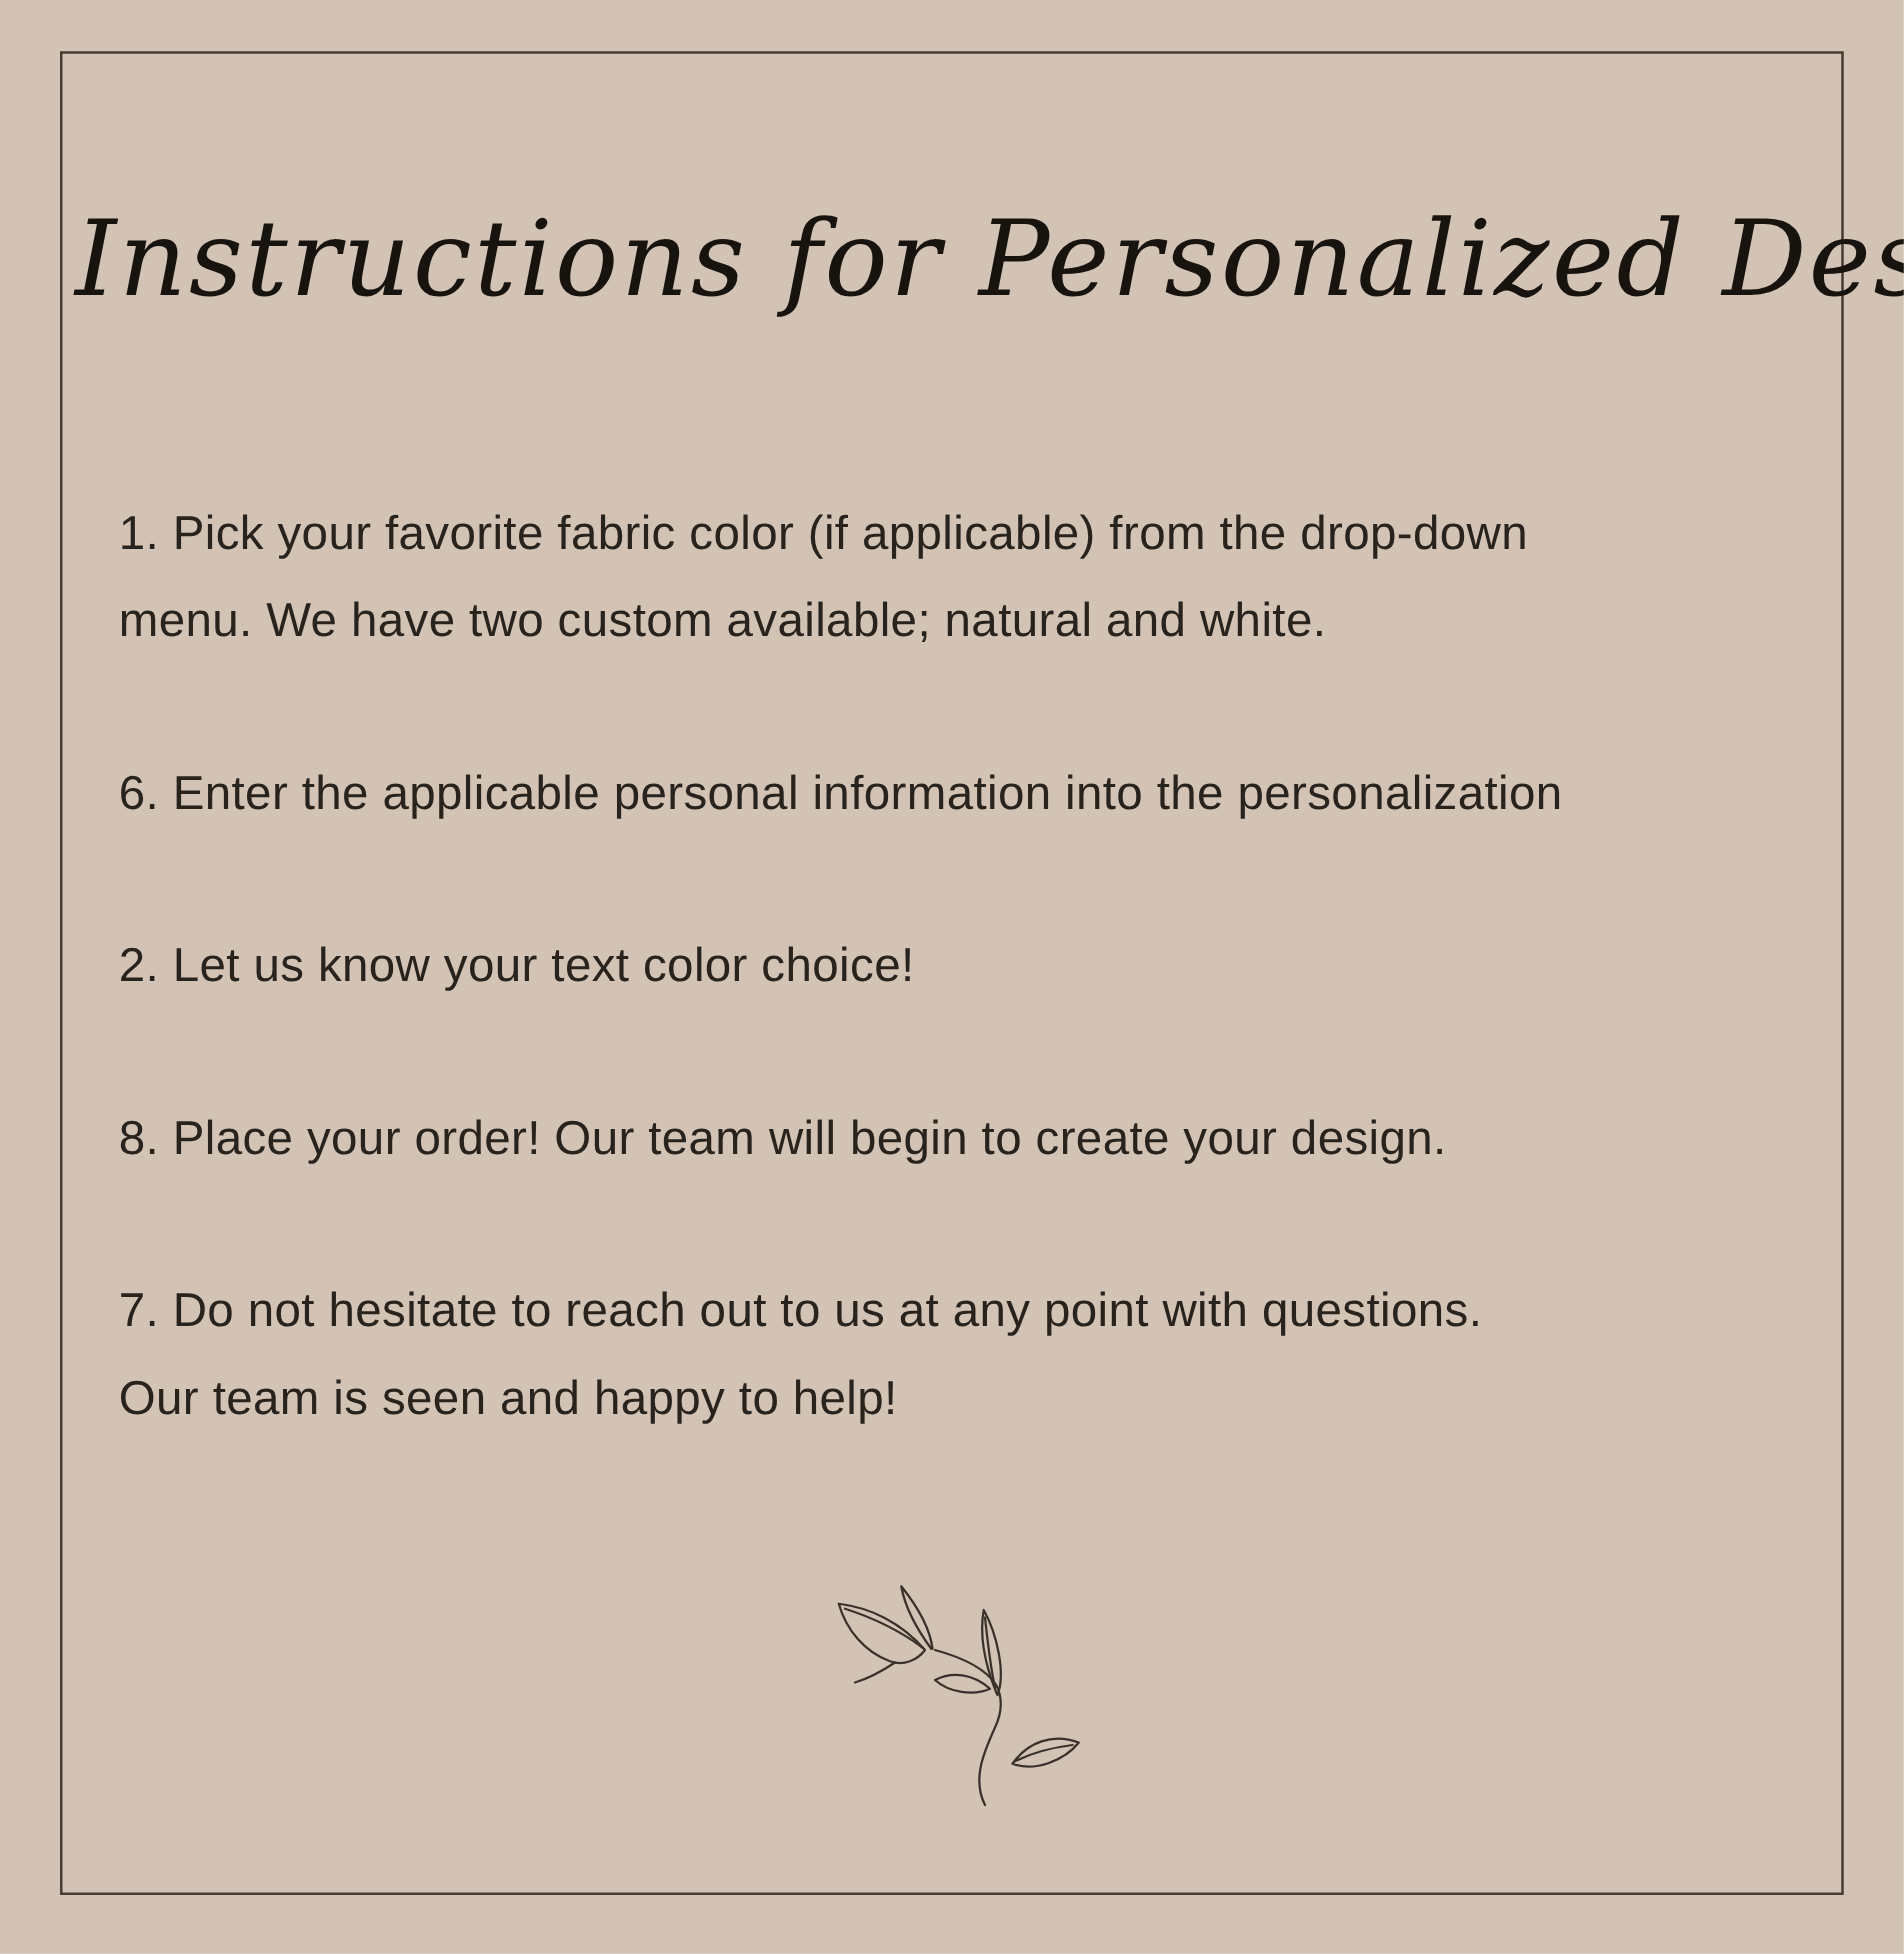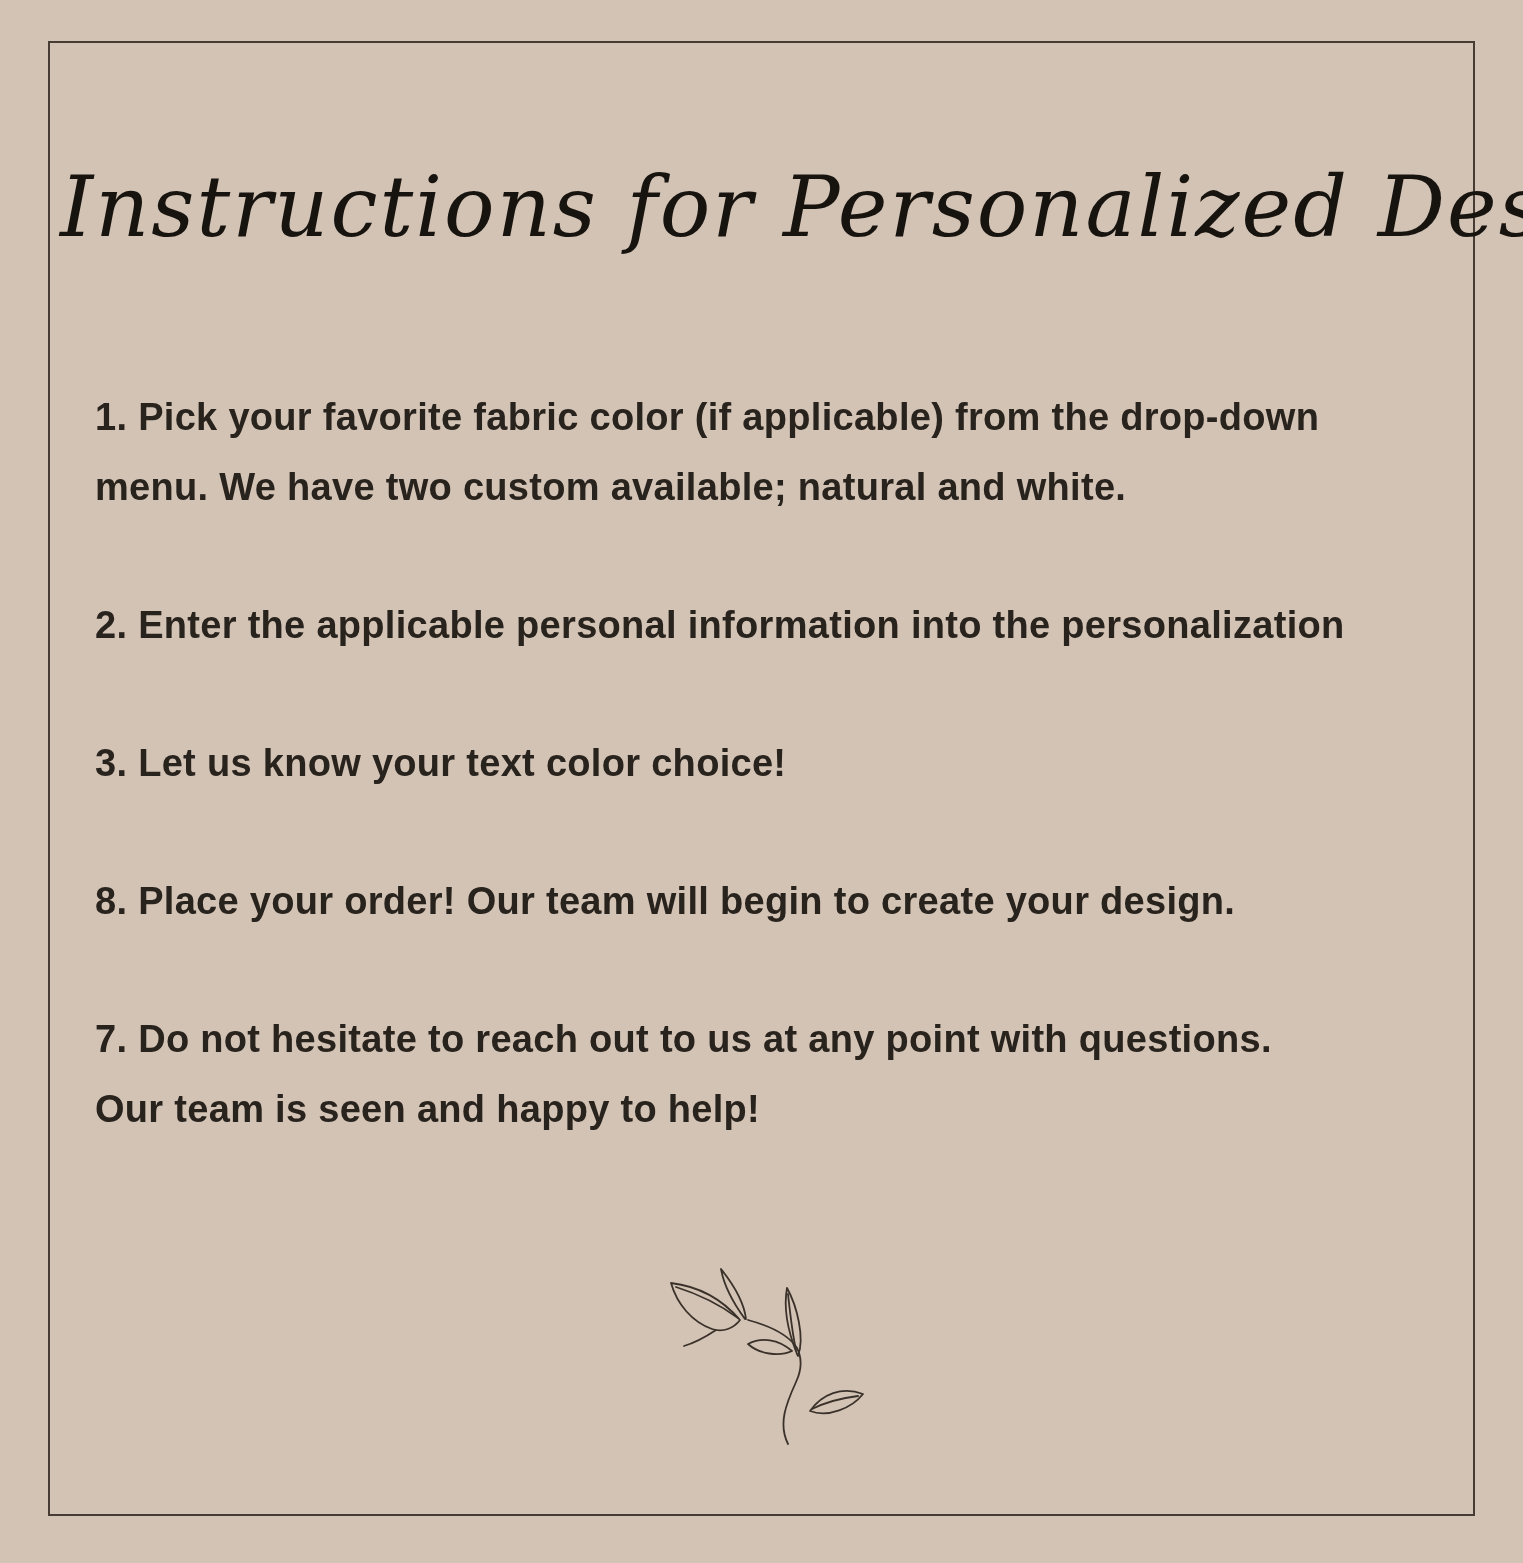--- a/index.html
+++ b/index.html
@@ -33,26 +33,26 @@
     font-style: italic;
     font-weight: 500;
     font-size: 84px;
     letter-spacing: 2px;
     color: #17130f;
     white-space: nowrap;
   }
 
   .instructions {
     position: absolute;
-    top: 382px;
+    top: 392px;
     left: 95px;
     width: 1350px;
     color: #29231e;
     font-size: 38px;
-    font-weight: 700;
+    font-weight: 400;
     letter-spacing: 0.3px;
   }
 
   .item { margin-bottom: 68px; }
   .line { line-height: 70px; white-space: nowrap; }
 
   .note {
     display: inline-block;
     font-family: "DejaVu Serif", serif;
     font-style: italic;
@@ -84,25 +84,25 @@
   <div class="title">Instructions for Personalized Designs:</div>
 
   <div class="instructions">
 
     <div class="item">
       <div class="line">1. Pick your favorite fabric color (if applicable) from the drop-down</div>
       <div class="line">menu. We have two custom available; natural and white.</div>
     </div>
 
     <div class="item">
-      <div class="line">2. Enter the applicable personal information into the personalization</div>
+      <div class="line">6. Enter the applicable personal information into the personalization</div>
     </div>
 
     <div class="item">
-      <div class="line">3. Let us know your text color choice!</div>
+      <div class="line">2. Let us know your text color choice!</div>
     </div>
 
     <div class="item">
       <div class="line">8. Place your order! Our team will begin to create your design.</div>
     </div>
 
     <div class="item">
       <div class="line">7. Do not hesitate to reach out to us at any point with questions.</div>
       <div class="line">Our team is seen and happy to help!</div>
     </div>

